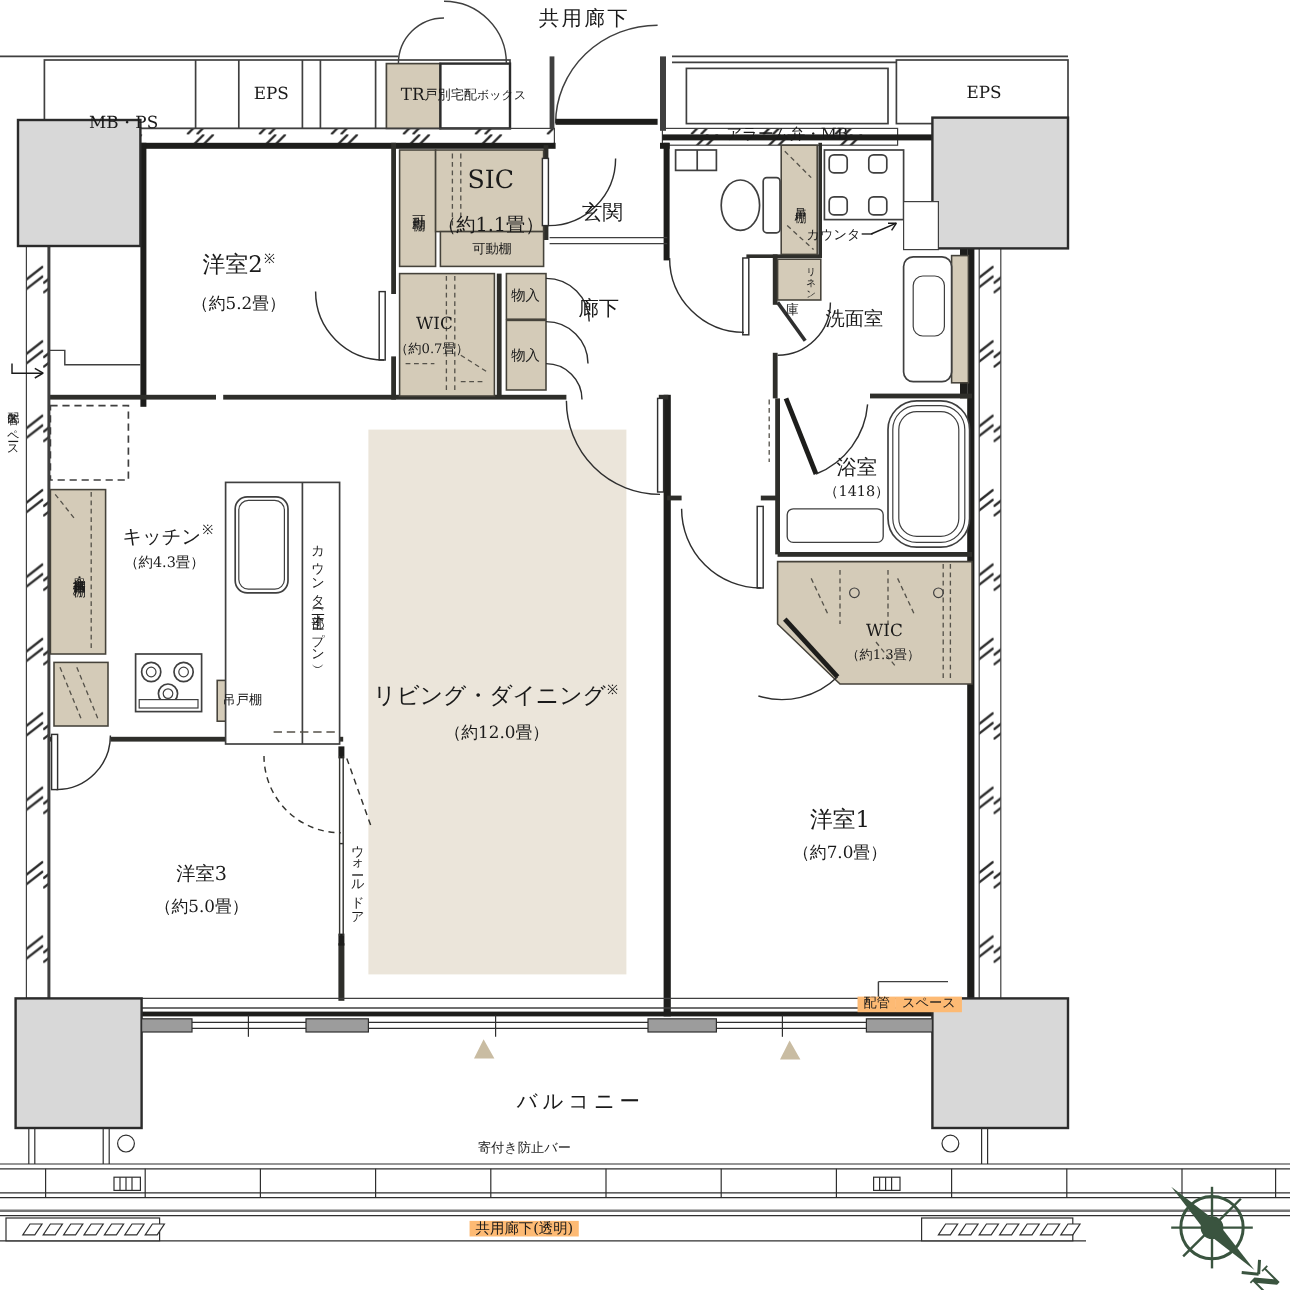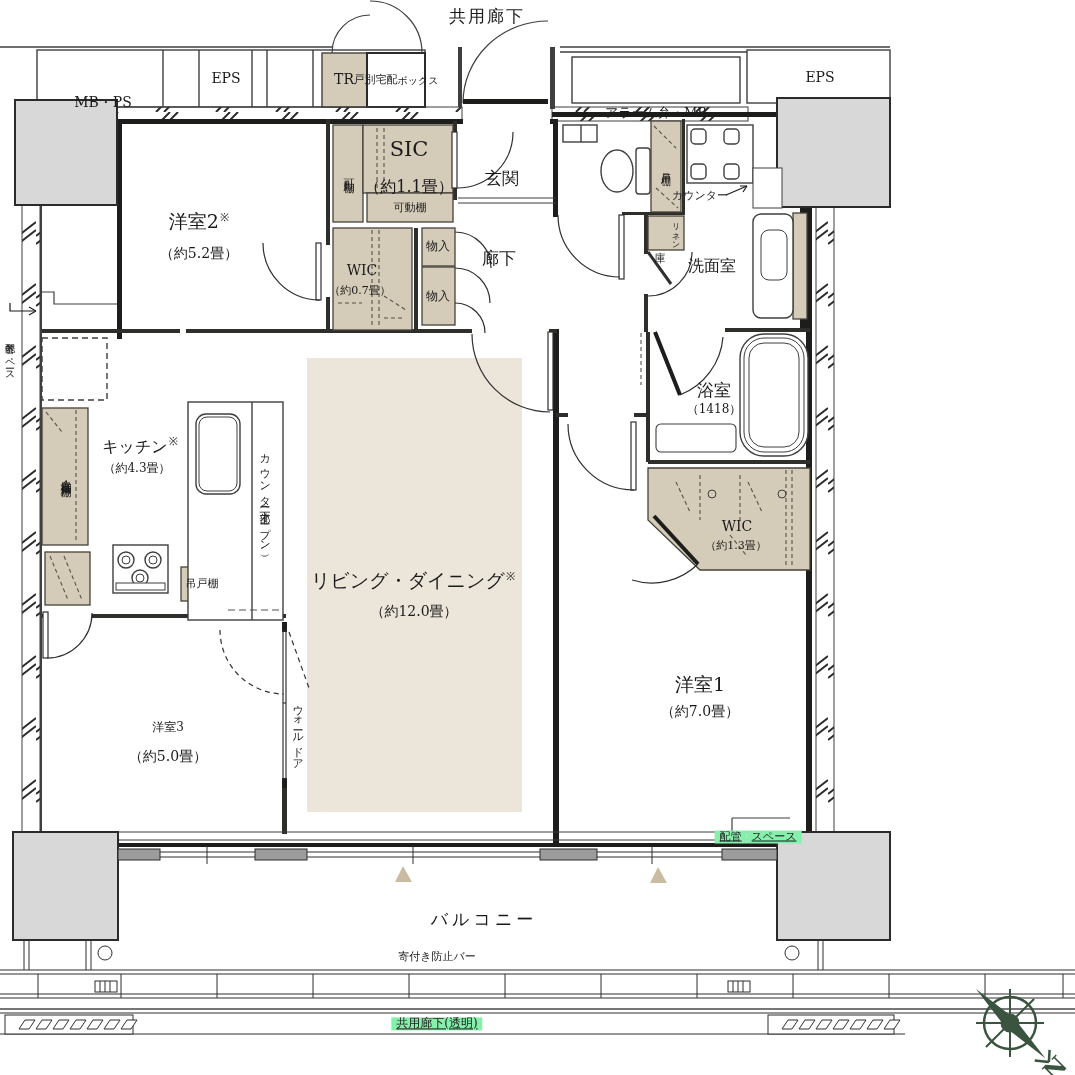--- a/index.html
+++ b/index.html
@@ -4,21 +4,21 @@
 <style>
   html,body{margin:0;padding:0;background:#ffffff;}
   #plan{position:relative;width:1075px;height:1075px;background:#ffffff;overflow:hidden;
         font-family:"DejaVu Serif","Liberation Serif",serif;color:#1a1a1a;}
   #plan svg{position:absolute;left:0;top:0;}
   .lbl{position:absolute;transform:translate(-50%,-50%);white-space:nowrap;
        color:#1a1a1a;line-height:1.1;text-align:center;}
   .v{writing-mode:vertical-rl;letter-spacing:2px;}
   .stack{display:flex;flex-direction:row;align-items:flex-end;line-height:1.18;}
   sup.note{font-size:11px;vertical-align:7px;letter-spacing:0;margin-left:1px;}
-  .bgw{background:#86efac;padding:0 5px;text-decoration:underline;}
+  .bgw{background:#fdba74;padding:0 5px;}
   .ls2{letter-spacing:2px;} .ls3{letter-spacing:4px;margin-left:44px;}
 </style>
 </head>
 <body>
 
 <div id="plan">
 
 <svg width="1075" height="1075" viewBox="0 0 1075 1075">
   <defs>
     <pattern id="hatchH" width="60" height="14" patternUnits="userSpaceOnUse">
@@ -391,21 +391,21 @@
 
 <div class="lbl" style="left:140px;top:446px;font-size:16px;"><span>キッチン</span><sup class="note">※</sup></div>
 <div class="lbl" style="left:137px;top:469px;font-size:12px;">（約4.3畳）</div>
 <div class="lbl v" style="left:65px;top:476px;font-size:11px;letter-spacing:1px;">食器棚・吊戸棚</div>
 <div class="lbl v" style="left:264px;top:497px;font-size:11px;letter-spacing:1px;">カウンター（下部オープン）</div>
 <div class="lbl" style="left:202px;top:584px;font-size:11px;">吊戸棚</div>
 
 <div class="lbl" style="left:413px;top:580px;font-size:19px;"><span>リビング・ダイニング</span><sup class="note">※</sup></div>
 <div class="lbl" style="left:414px;top:612px;font-size:14px;">（約12.0畳）</div>
 
-<div class="lbl" style="left:168px;top:728px;font-size:12px;">洋室3</div>
+<div class="lbl" style="left:168px;top:728px;font-size:16px;">洋室3</div>
 <div class="lbl" style="left:168px;top:757px;font-size:14px;">（約5.0畳）</div>
 <div class="lbl v" style="left:297px;top:731px;font-size:11px;letter-spacing:1px;">ウォールドア</div>
 
 <div class="lbl v" style="left:10px;top:356px;font-size:10px;letter-spacing:1px;">配管スペース</div>
 
 <div class="lbl ls3" style="left:440px;top:919px;font-size:17px;">バルコニー</div>
 <div class="lbl" style="left:437px;top:957px;font-size:11px;">寄付き防止バー</div>
 <div class="lbl bgw" style="left:437px;top:1024px;font-size:12px;">共用廊下(透明)</div>
 
 </div>

